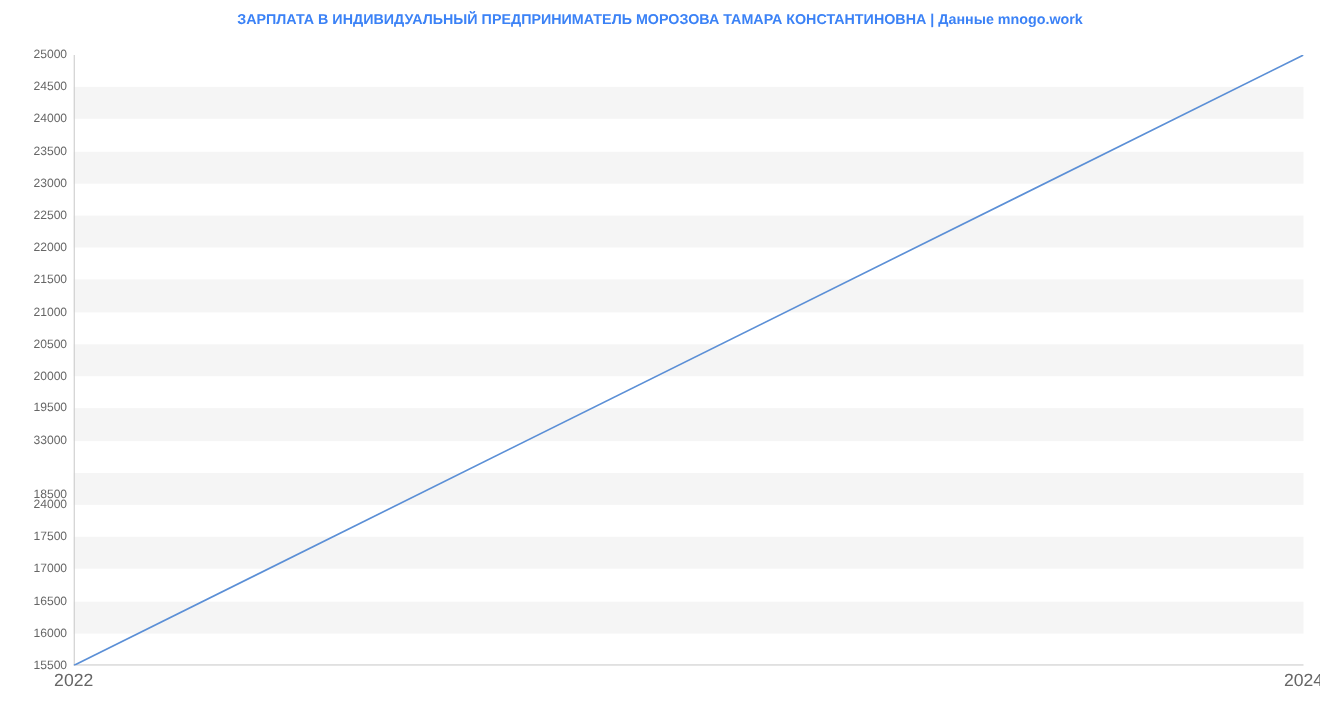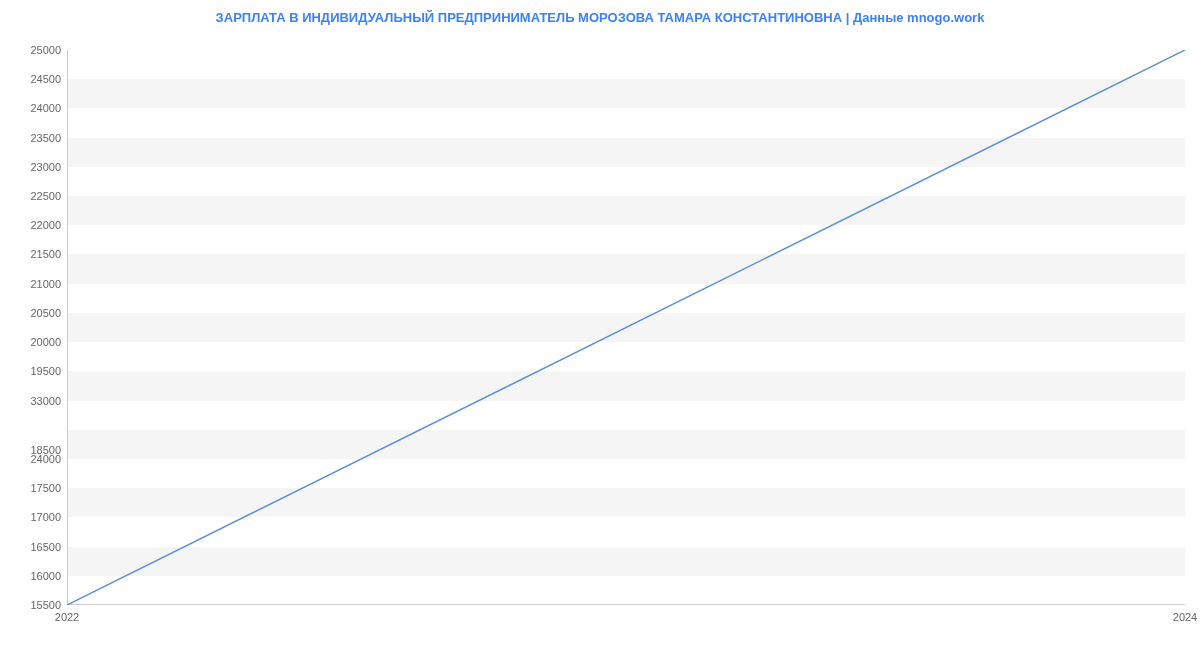--- a/index.html
+++ b/index.html
@@ -46,21 +46,21 @@
       position: absolute;
       right: calc(100% + 6px);
       font-size: 11px;
       color: #666;
       transform: translateY(-50%);
       white-space: nowrap;
     }
     .x-axis-label {
       position: absolute;
       top: calc(100% + 6px);
-      font-size: 11px;
+      font-size: 16px;
       color: #666;
       transform: translateX(-50%);
       white-space: nowrap;
     }
     .data-line {
       position: absolute;
       left: 0;
       top: 0;
       width: 100%;
       height: 100%;

